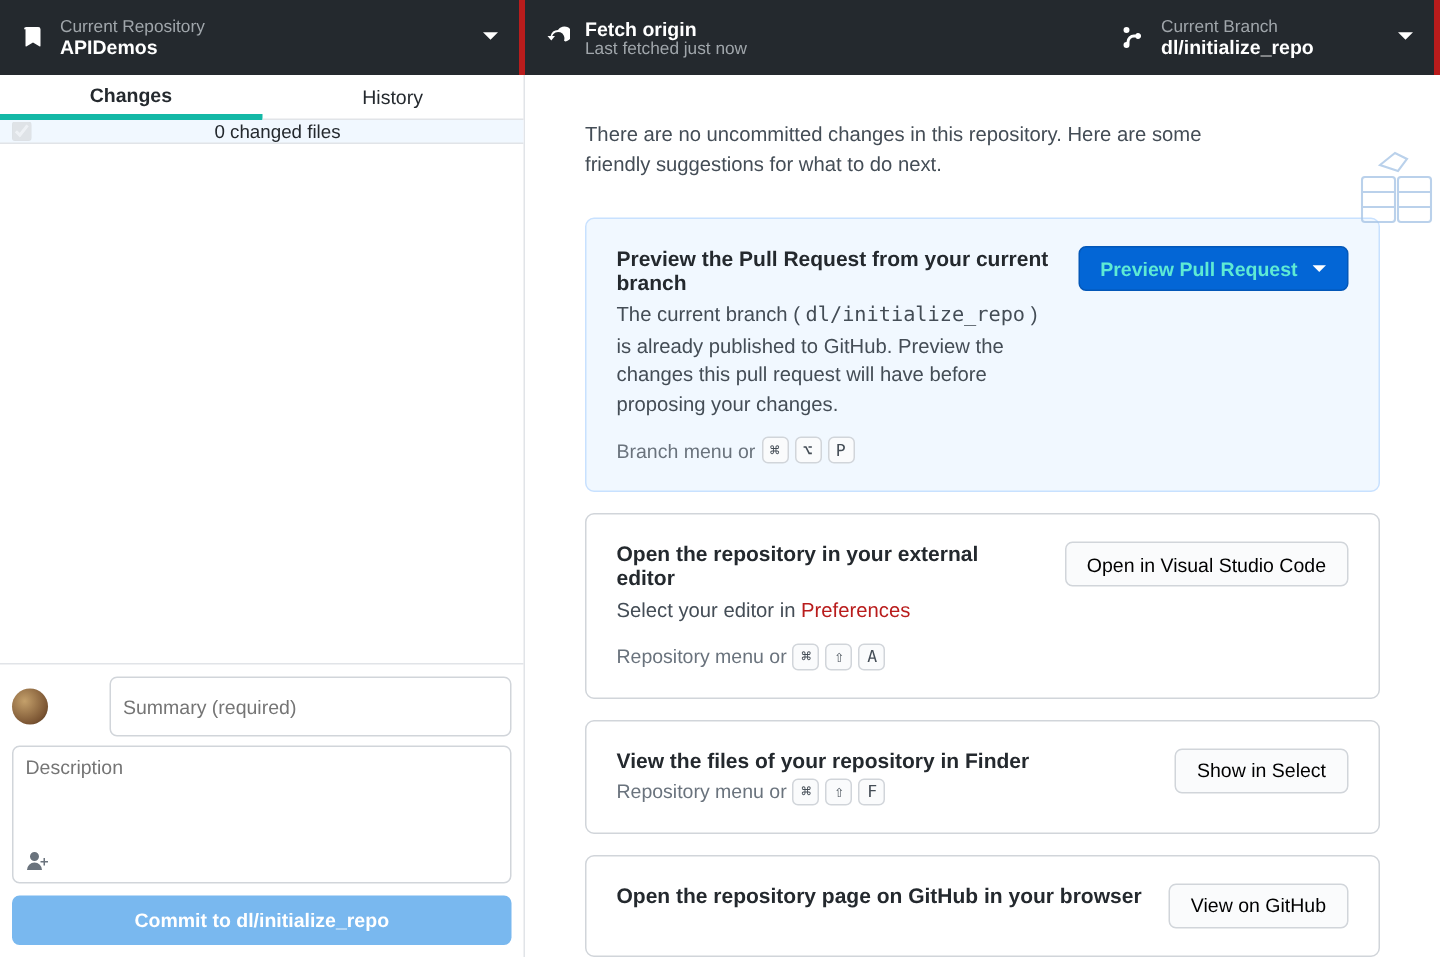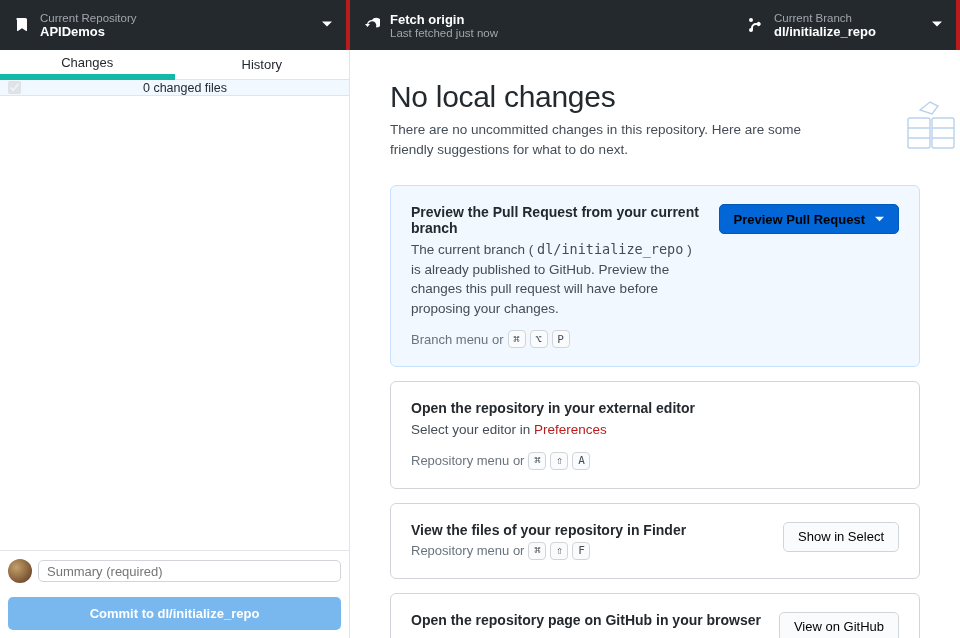--- a/index.html
+++ b/index.html
@@ -12,50 +12,50 @@
   .tb-icon { width: 16px; height: 16px; margin-right: 10px; display:flex; align-items:center; justify-content:center;}
   .tb-icon svg { fill:#fff; }
   .tb-text .label { font-size: 11.5px; color: #a0a6ab; }
   .tb-text .value { font-size: 13px; font-weight: 600; }
   .tb-caret { position: absolute; right: 14px; top: 50%; transform: translateY(-50%); }
   .tb-caret svg { fill:#fff; width:10px;height:10px;}
   .workspace { display: flex; height: 588px; }
   .sidebar { width: 350px; border-right: 1px solid #e1e4e8; display: flex; flex-direction: column; background:#fff;}
   .tabs-row { display: flex; height: 30px; }
   .s-tab { flex: 1; display: flex; align-items: center; justify-content: center; font-size: 13px; border-bottom: 1px solid #e1e4e8; cursor: pointer; }
-  .s-tab.active { border-bottom: 6px solid #14b8a6; font-weight: 400; }
+  .s-tab.active { border-bottom: 4px solid #14b8a6; font-weight: 700; }
   .changed-row { display: flex; align-items: center; height: 16px; background: #f1f8ff; border-bottom: 1px solid #e1e4e8; padding: 0 8px; }
   .changed-row input[type=checkbox]{ margin-right: 8px; opacity:.55;}
   .changed-row .txt { flex: 1; text-align: center; font-size: 12.5px; }
   .sidebar-spacer { flex: 1; }
   .commit-box { border-top: 1px solid #e1e4e8; padding: 8px; }
   .summary-row { display: flex; align-items: center; gap: 6px; margin-bottom: 6px; }
   .avatar { width: 24px; height: 24px; border-radius: 50%; background: radial-gradient(circle at 35% 35%, #c4a06b, #7a5432 70%, #3c2a18); flex: 0 0 auto; }
-  .summary-input { flex: 1; height: 22px; border: 1px solid #d1d5da; border-radius: 5px; padding: 2px 8px; font-size: 13px; }
+  .summary-input { flex: 1; height: 40px; border: 1px solid #d1d5da; border-radius: 5px; padding: 2px 8px; font-size: 13px; margin-left: 35px; }
   .desc-box { width: 100%; border: 1px solid #d1d5da; border-radius: 5px; height: 92px; position: relative; }
   .desc-textarea { border: none; width: 100%; height: 66px; padding: 6px 8px; font-size: 13px; resize: none; outline: none; font-family: inherit; background: transparent; border-radius:5px;}
   .co-author { position: absolute; left: 6px; bottom: 4px; width: 20px; height: 20px; display:flex;align-items:center;justify-content:center; color:#6a737d; cursor:pointer;}
   .co-author svg{ fill:#6a737d; width:16px;height:16px;}
   .commit-btn { margin-top: 8px; width: 100%; height: 33px; border: none; border-radius: 5px; background: #79b8ef; color: #fff; font-size: 13px; font-weight: 600; cursor: default; }
   .main { flex: 1; overflow-y: auto; padding: 30px 40px 20px 40px; }
   .main-inner{ max-width: 540px; position:relative;}
   .title { font-size: 30px; font-weight: 500; margin-bottom: 6px; letter-spacing:-.3px;}
   .subtitle { font-size: 13.5px; color: #444d56; max-width: 420px; line-height: 1.45; margin-bottom: 26px; }
   .card { border: 1px solid #d1d5da; border-radius: 6px; padding: 18px 20px; display: flex; gap: 16px; align-items: flex-start; margin-bottom: 14px; }
   .card.primary { background: #f1f8ff; border-color: #c8e1ff; }
   .card-left { flex: 1; }
   .card-title { font-size: 14px; font-weight: 600; margin-bottom: 4px; }
   .card-body { font-size: 13.5px; color: #444d56; line-height: 1.45; margin-bottom: 12px; }
   .card-body code { font-family: ui-monospace, SFMono-Regular, Menlo, monospace; }
   .card-body a { color: #b91c1c; text-decoration: none; }
   .hint { font-size: 13px; color: #6a737d; display:flex; align-items:center; gap:4px;}
   .kbd { display: inline-flex; align-items:center; justify-content:center; min-width: 18px; height: 18px; padding: 0 4px; border: 1px solid #d1d5da; border-radius: 4px; background: #fafbfc; font-size: 11px; font-family: ui-monospace, SFMono-Regular, Menlo, monospace; color:#444d56;}
   .card-action { flex: 0 0 auto; display:flex; align-items:center;}
   .btn { height: 30px; padding: 0 14px; border: 1px solid #d1d5da; border-radius: 5px; background: #fafbfc; font-size: 13px; font-weight: 500; cursor: pointer; display:inline-flex; align-items:center; gap:10px;}
-  .btn.blue { background: #0366d6; border-color: #0357b8; color: #000000; font-weight:600;}
+  .btn.blue { background: #0366d6; border-color: #0357b8; color: #5eead4; font-weight:600;}
   .btn.blue .caret svg{fill:#fff;width:9px;height:9px;}
   .illus{ position:absolute; right:-50px; top:0; width:80px; height:80px; opacity:.8;}
   .illus svg{ stroke:#a9c6e6; fill:none; stroke-width:1.4;}
 </style>
 </head>
 <body>
 
 <div class="toolbar">
   <div class="tb-item tb-repo">
     <span class="tb-icon">
@@ -107,35 +107,42 @@
     <div class="changed-row">
       <input type="checkbox" checked="" disabled="" style="">
       <span class="txt">0 changed files</span>
     </div>
     <div class="sidebar-spacer"></div>
     <div class="commit-box">
       <div class="summary-row">
         <div class="avatar"></div>
         <input class="summary-input" placeholder="Summary (required)" style="">
       </div>
+      <div class="desc-box">
+        <textarea class="desc-textarea" placeholder="Description" style=""></textarea>
+        <span class="co-author">
+            <svg viewBox="0 0 16 16">
+              <path d="M6 8a3 3 0 100-6 3 3 0 000 6zm-5 6a5 5 0 0110 0H1zm12-6V6h-1v2h-2v1h2v2h1V9h2V8h-2z"></path>
+            </svg>
+          </span>
+      </div>
       <button class="commit-btn">Commit to dl/initialize_repo</button>
     </div>
   </div>
 
   <div class="main">
     <div class="main-inner">
       <div class="illus">
         <svg viewBox="0 0 80 80">
             <path d="M30 30l10-8 8 4-6 8z"></path>
             <rect x="18" y="38" width="22" height="30" rx="2"></rect>
             <rect x="42" y="38" width="22" height="30" rx="2"></rect>
             <path d="M18 48h22M42 48h22M18 58h22M42 58h22"></path>
           </svg>
       </div>
-      <h1 class="title">No local changes</h1>
       <p class="subtitle">There are no uncommitted changes in this repository. Here are some friendly suggestions for what to do next.</p>
 
       <div class="card primary">
         <div class="card-left">
           <div class="card-title">Preview the Pull Request from your current branch</div>
           <div class="card-body">
             <span>The current branch ( </span><code>dl/initialize_repo</code><span> ) is already published to GitHub. Preview the changes this pull request will have before proposing your changes.</span>
           </div>
           <div class="hint">
             <span>Branch menu or</span>
@@ -160,20 +167,23 @@
           <div class="card-body">
             <span>Select your editor in </span><a href="#">Preferences</a>
           </div>
           <div class="hint">
             <span>Repository menu or</span>
             <span class="kbd">⌘</span>
             <span class="kbd">⇧</span>
             <span class="kbd">A</span>
           </div>
         </div>
+        <div class="card-action">
+          <button class="btn">Open in Visual Studio Code</button>
+        </div>
       </div>
 
       <div class="card">
         <div class="card-left">
           <div class="card-title">View the files of your repository in Finder</div>
           <div class="hint">
             <span>Repository menu or</span>
             <span class="kbd">⌘</span>
             <span class="kbd">⇧</span>
             <span class="kbd">F</span>

